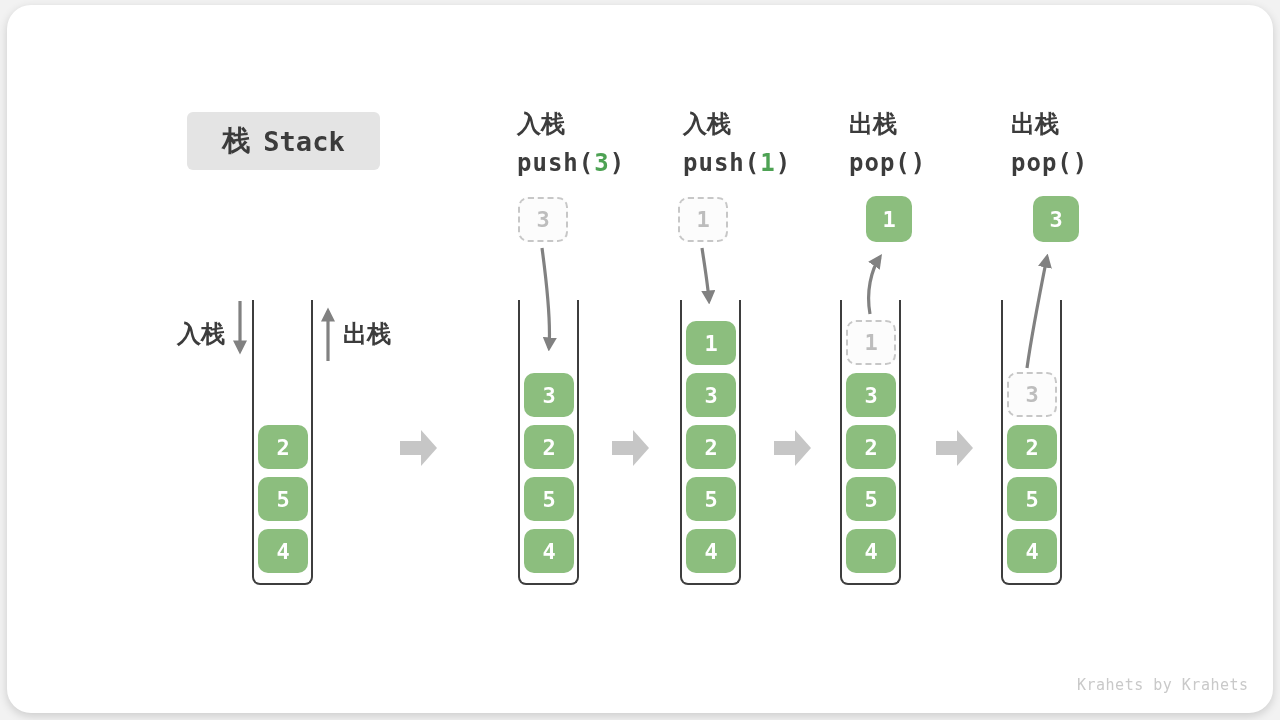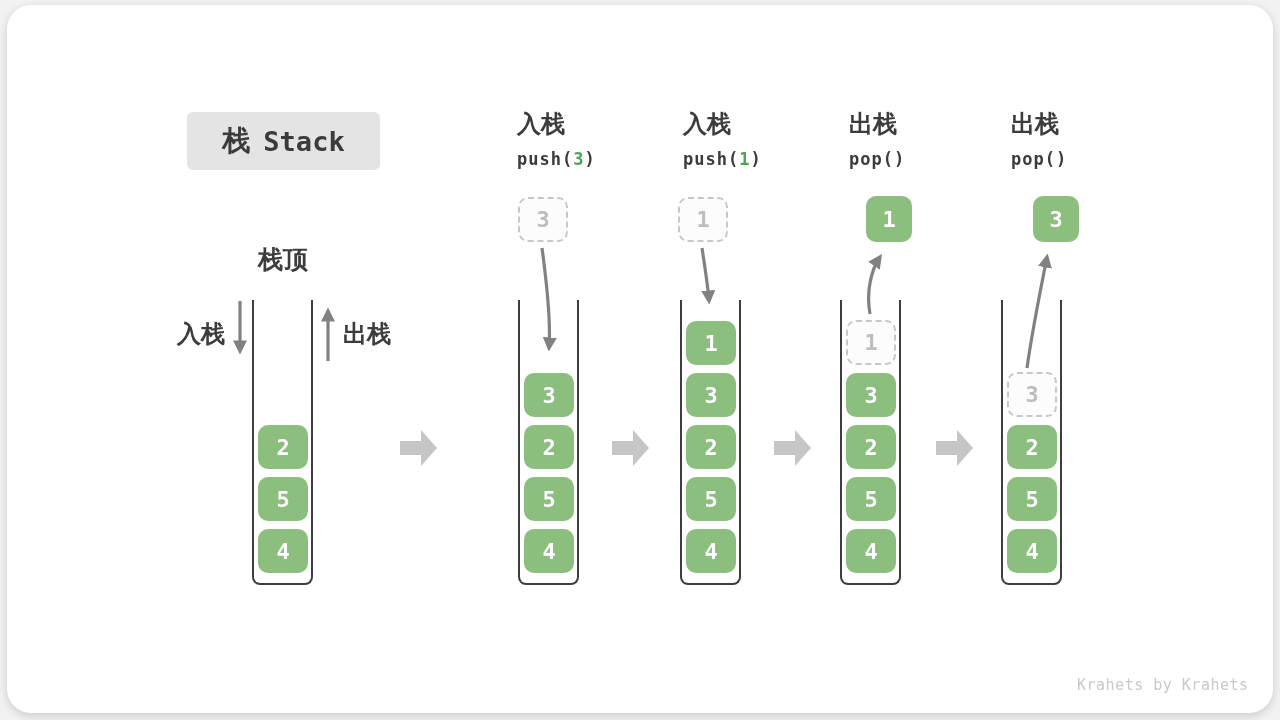--- a/index.html
+++ b/index.html
@@ -20,21 +20,21 @@
   .cjk { position:absolute; font-weight:700; color:#3c3c3c; font-size:25px;
          white-space:nowrap; }
   .lbl-top    { left:222px; top:243px; width:122px; text-align:center; }
   .lbl-bottom { left:222px; top:612px; width:122px; text-align:center; }
   .lbl-push   { left:173px; top:318px; width:52px; text-align:right; font-size:24px; }
   .lbl-pop    { left:343px; top:318px; font-size:24px; }
 
   .op { position:absolute; top:108px; color:#3c3c3c; }
   .op-zh   { font-size:24px; font-weight:700; margin-bottom:9px; }
   .op-code { font-family:"DejaVu Sans Mono","Liberation Mono",monospace;
-             font-size:17px; font-weight:600; letter-spacing:1px; }
+             font-size:24px; font-weight:600; letter-spacing:1px; }
   .op-code .arg { color:#4ea254; font-weight:700; }
 
   .well { position:absolute; top:300px; width:61px; height:285px;
           border-left:2.5px solid #3e3e3e; border-right:2.5px solid #3e3e3e;
           border-bottom:2.5px solid #3e3e3e; border-radius:0 0 8px 8px;
           background:#ffffff; }
 
   .blk { position:absolute; width:50px; height:44px; border-radius:10px;
          background:#8cbe7e; color:#ffffff; font-size:22px; font-weight:700;
          display:flex; align-items:center; justify-content:center;
@@ -62,21 +62,20 @@
 <body>
 
 <div class="stage">
   <div class="card"></div>
 
   <div class="title-box">
     <span class="title-zh">栈</span>
     <span class="title-en">Stack</span>
   </div>
 
-  <div class="cjk lbl-top">栈顶</div>
   <div class="cjk lbl-push">入栈</div>
   <div class="cjk lbl-pop">出栈</div>
 
   <div class="op" style="left:517px">
     <div class="op-zh">入栈</div>
     <div class="op-code"><span>push(</span><span class="arg">3</span><span>)</span></div>
   </div>
   <div class="op" style="left:683px">
     <div class="op-zh">入栈</div>
     <div class="op-code"><span>push(</span><span class="arg">1</span><span>)</span></div>

